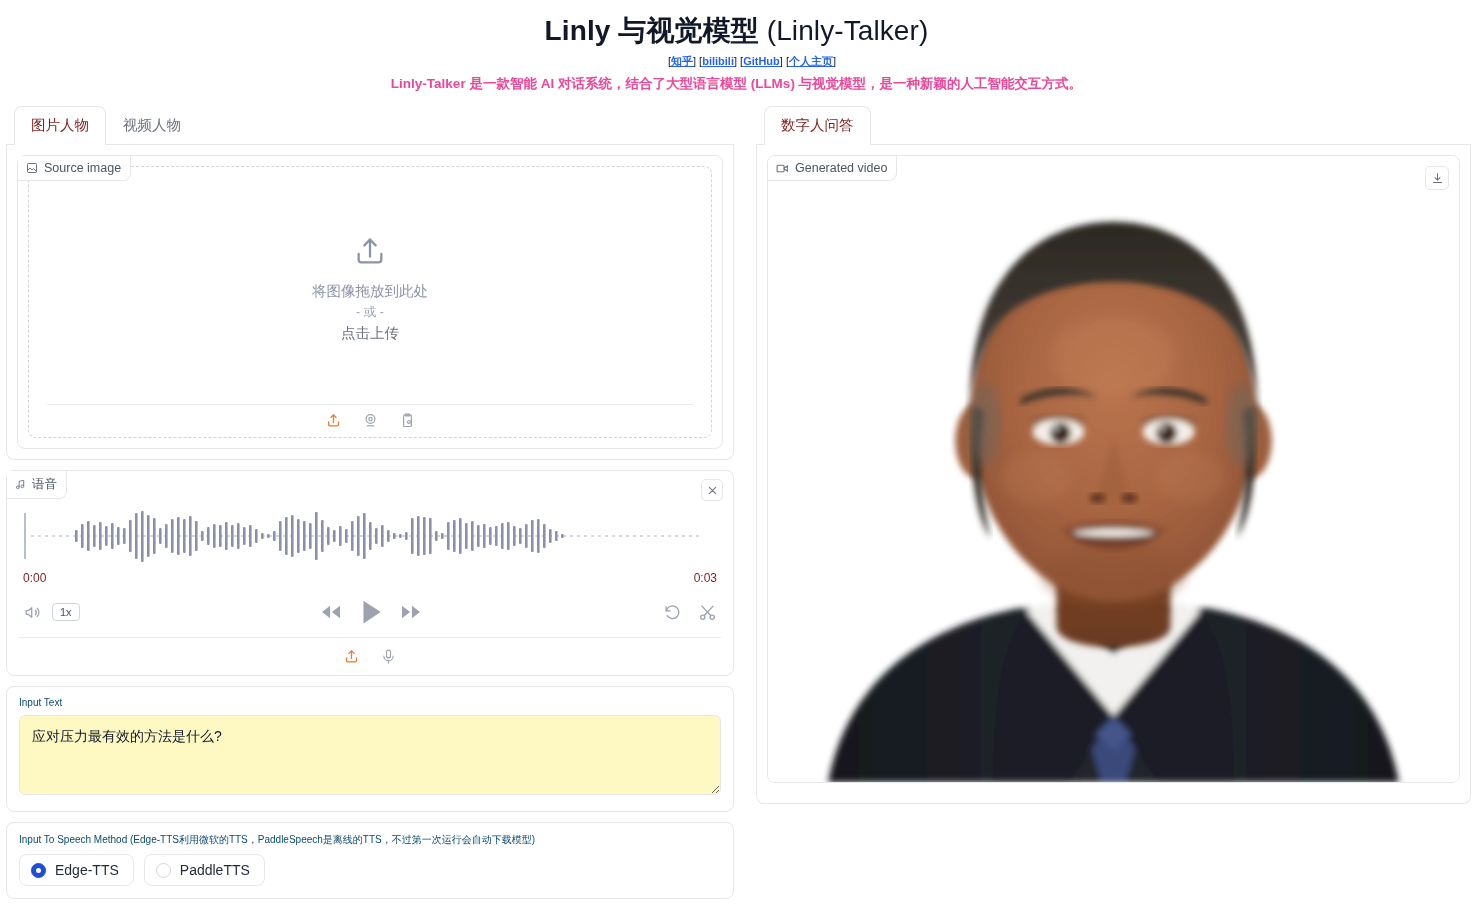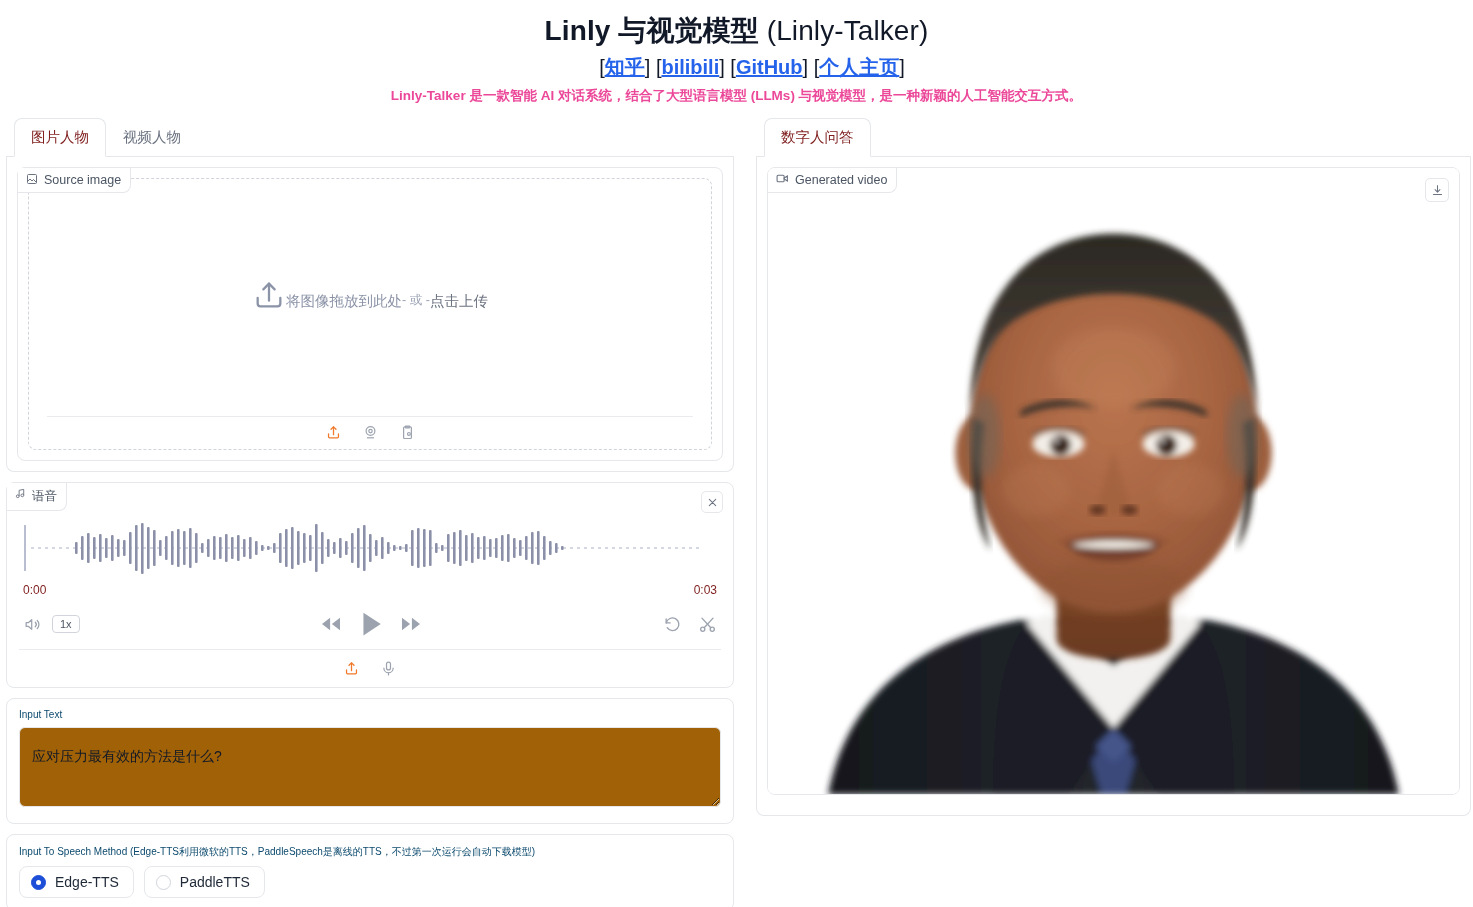--- a/index.html
+++ b/index.html
@@ -11,21 +11,21 @@
     color: #1f2937;
     overflow: hidden;
   }
 
   
   .header { text-align: center; padding: 6px 0 0 0; }
   .title {
     font-size: 28px; font-weight: bold; color: #111827;
     margin: 6px 0 4px 0; letter-spacing: 0.1px;
   }
-  .links { font-size: 20px; color: #111827; margin-bottom: 6px; margin-left: 31px; }
+  .links { font-size: 11px; color: #111827; margin-bottom: 6px; margin-left: 31px; }
   .links a {
     color: #2563eb; text-decoration: underline; font-weight: 600;
   }
   .links .sep { color: #111827; }
   .subtitle {
     font-size: 13.5px; font-weight: bold; color: #ec4899; margin: 0 0 12px 0;
   }
 
   
   .columns { display: flex; gap: 22px; padding: 0 6px; align-items: flex-start; }
@@ -64,21 +64,21 @@
   
   .block {
     background: #ffffff;
     border: 1px solid #e5e7eb;
     border-radius: 8px;
     position: relative;
     margin-bottom: 10px;
   }
   .block-label {
     position: absolute; top: 0; left: 0;
-    display: inline-flex; align-items: flex-start; gap: 6px;
+    display: inline-flex; align-items: center; gap: 6px;
     background: #ffffff;
     border: 1px solid #e5e7eb;
     border-top: none; border-left: none;
     border-radius: 0 0 8px 0;
     font-size: 12.5px; color: #4b5563;
     padding: 5px 9px 5px 8px;
     z-index: 3;
   }
   .block-label svg { display: block; }
 
@@ -87,21 +87,21 @@
   .upload-area {
     border: 1px dashed #d1d5db;
     border-radius: 8px;
     height: 272px;
     display: flex; flex-direction: column;
     align-items: center; justify-content: center;
     position: relative;
     background: #ffffff;
   }
   .upload-center {
-    display: flex; flex-direction: row; align-items: center;
+    display: flex; flex-direction: column; align-items: center;
     color: #8b93a7; font-size: 14.5px; line-height: 1.55;
     margin-top: -26px;
   }
   .upload-center .ico { margin-bottom: 6px; }
   .upload-or { font-size: 12.5px; color: #9aa2b4; }
   .upload-link { color: #6b7280; }
   .upload-sources {
     position: absolute; left: 18px; right: 18px; bottom: 8px;
     border-top: 1px solid #e9ebef;
     padding-top: 7px;
@@ -145,23 +145,23 @@
     border-top: 1px solid #e9ebef; padding-top: 10px;
     display: flex; justify-content: center; gap: 20px;
   }
 
   
   .field { padding: 10px 12px 12px 12px; }
   .field-label { font-size: 10px; color: #0c4a6e; margin-bottom: 7px; }
   .textarea {
     width: 100%; height: 80px;
     border: 1px solid #e5e7eb; border-radius: 6px;
-    background: #a16207; color: #111827;
+    background: #fef9c3; color: #111827;
     font-size: 14px; font-family: "Liberation Sans", sans-serif;
-    padding: 18px 12px; resize: vertical; outline: none;
+    padding: 10px 12px; resize: vertical; outline: none;
     line-height: 1.5;
   }
 
   
   .radio-row { display: flex; gap: 10px; flex-wrap: wrap; }
   .radio-pill {
     display: inline-flex; align-items: center; gap: 9px;
     border: 1px solid #e5e7eb; border-radius: 8px;
     background: #ffffff; padding: 7px 14px 7px 11px;
     font-size: 14px; color: #1f2937; cursor: pointer;

